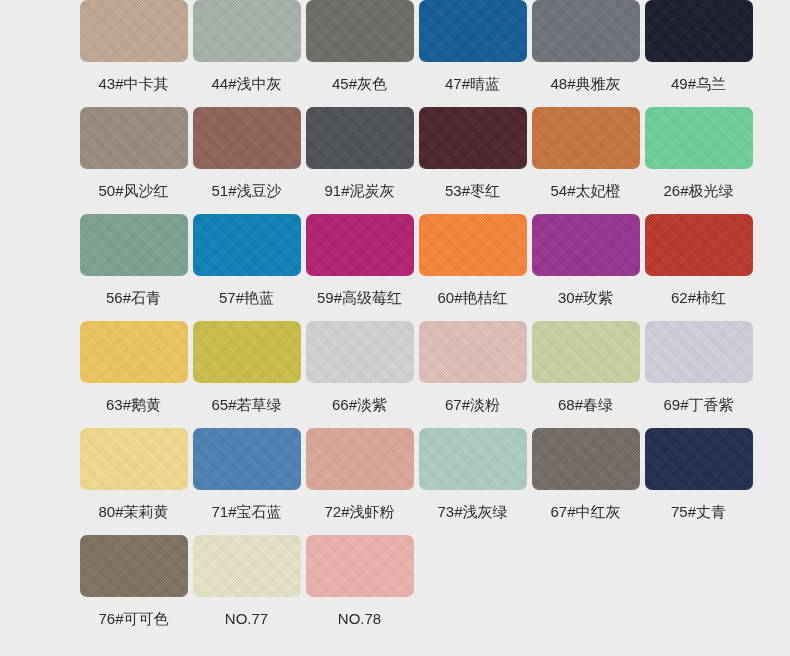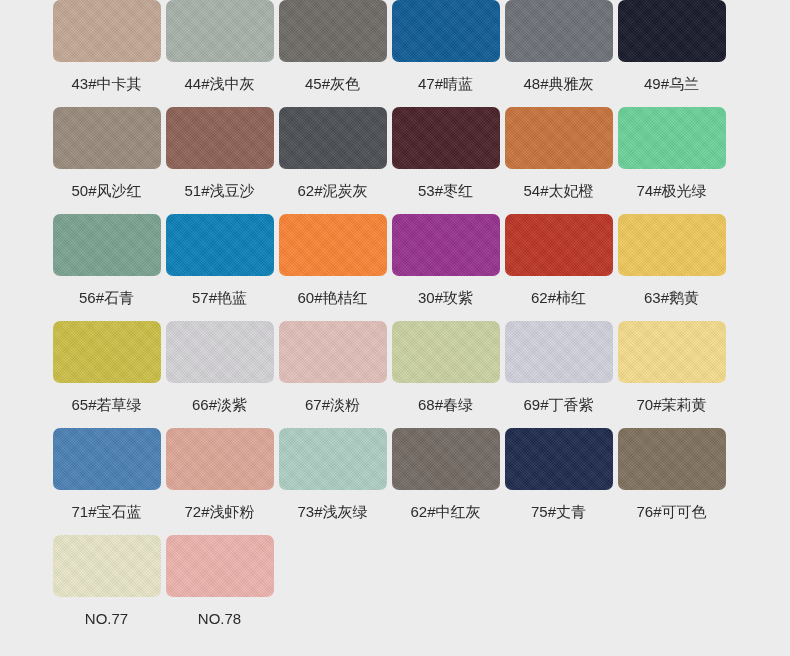--- a/index.html
+++ b/index.html
@@ -11,21 +11,21 @@
     width: 790px;
     height: 656px;
     background: #ececec;
     font-family: "Liberation Sans", "DejaVu Sans", sans-serif;
     overflow: hidden;
   }
 
   #swatch-grid {
     width: 790px;
     box-sizing: border-box;
-    padding: 0px 57px 0px 50px;
+    padding: 0px 57px 0px 77px;
     display: grid;
     grid-template-columns: repeat(6, 113px);
     grid-auto-rows: 107px;
     column-gap: 0px;
     row-gap: 0px;
   }
 
   .swatch-cell {
     width: 113px;
     height: 107px;
@@ -105,43 +105,47 @@
     <div class="swatch-cell">
       <div class="swatch-chip" title="50#风沙红" style="background-color: rgb(154, 140, 125);"></div>
       <div class="swatch-label">50#风沙红</div>
     </div>
     <div class="swatch-cell">
       <div class="swatch-chip" title="51#浅豆沙" style="background-color: rgb(142, 98, 86);"></div>
       <div class="swatch-label">51#浅豆沙</div>
     </div>
     <div class="swatch-cell">
       <div class="swatch-chip" title="52#泥炭灰" style="background-color: rgb(75, 79, 84);"></div>
-      <div class="swatch-label">62#泥炭灰</div>
+      <div class="swatch-label">91#泥炭灰</div>
     </div>
     <div class="swatch-cell">
       <div class="swatch-chip" title="53#枣红" style="background-color: rgb(75, 33, 41);"></div>
       <div class="swatch-label">53#枣红</div>
     </div>
     <div class="swatch-cell">
       <div class="swatch-chip" title="54#太妃橙" style="background-color: rgb(200, 116, 60);"></div>
       <div class="swatch-label">54#太妃橙</div>
     </div>
     <div class="swatch-cell">
       <div class="swatch-chip" title="55#极光绿" style="background-color: rgb(107, 210, 154);"></div>
-      <div class="swatch-label">74#极光绿</div>
+      <div class="swatch-label">26#极光绿</div>
     </div>
     <div class="swatch-cell">
       <div class="swatch-chip" title="56#石青" style="background-color: rgb(123, 163, 145);"></div>
       <div class="swatch-label">56#石青</div>
     </div>
     <div class="swatch-cell">
       <div class="swatch-chip" title="57#艳蓝" style="background-color: rgb(10, 128, 184);"></div>
       <div class="swatch-label">57#艳蓝</div>
     </div>
     <div class="swatch-cell">
+      <div class="swatch-chip" title="59#高级莓红" style="background-color: rgb(181, 29, 113);"></div>
+      <div class="swatch-label">59#高级莓红</div>
+    </div>
+    <div class="swatch-cell">
       <div class="swatch-chip" title="60#艳桔红" style="background-color: rgb(251, 132, 53);"></div>
       <div class="swatch-label">60#艳桔红</div>
     </div>
     <div class="swatch-cell">
       <div class="swatch-chip" title="61#玫紫" style="background-color: rgb(151, 50, 143);"></div>
       <div class="swatch-label">30#玫紫</div>
     </div>
     <div class="swatch-cell">
       <div class="swatch-chip" title="62#柿红" style="background-color: rgb(189, 53, 38);"></div>
       <div class="swatch-label">62#柿红</div>
@@ -165,37 +169,37 @@
     <div class="swatch-cell">
       <div class="swatch-chip" title="68#春绿" style="background-color: rgb(204, 211, 163);"></div>
       <div class="swatch-label">68#春绿</div>
     </div>
     <div class="swatch-cell">
       <div class="swatch-chip" title="69#丁香紫" style="background-color: rgb(210, 210, 222);"></div>
       <div class="swatch-label">69#丁香紫</div>
     </div>
     <div class="swatch-cell">
       <div class="swatch-chip" title="70#茉莉黄" style="background-color: rgb(246, 221, 141);"></div>
-      <div class="swatch-label">70#茉莉黄</div>
+      <div class="swatch-label">80#茉莉黄</div>
     </div>
     <div class="swatch-cell">
       <div class="swatch-chip" title="71#宝石蓝" style="background-color: rgb(74, 128, 181);"></div>
       <div class="swatch-label">71#宝石蓝</div>
     </div>
     <div class="swatch-cell">
       <div class="swatch-chip" title="72#浅虾粉" style="background-color: rgb(223, 168, 152);"></div>
       <div class="swatch-label">72#浅虾粉</div>
     </div>
     <div class="swatch-cell">
       <div class="swatch-chip" title="73#浅灰绿" style="background-color: rgb(174, 207, 196);"></div>
       <div class="swatch-label">73#浅灰绿</div>
     </div>
     <div class="swatch-cell">
       <div class="swatch-chip" title="74#中红灰" style="background-color: rgb(115, 106, 99);"></div>
-      <div class="swatch-label">62#中红灰</div>
+      <div class="swatch-label">67#中红灰</div>
     </div>
     <div class="swatch-cell">
       <div class="swatch-chip" title="75#丈青" style="background-color: rgb(30, 42, 78);"></div>
       <div class="swatch-label">75#丈青</div>
     </div>
     <div class="swatch-cell">
       <div class="swatch-chip" title="76#可可色" style="background-color: rgb(128, 113, 94);"></div>
       <div class="swatch-label">76#可可色</div>
     </div>
     <div class="swatch-cell">

